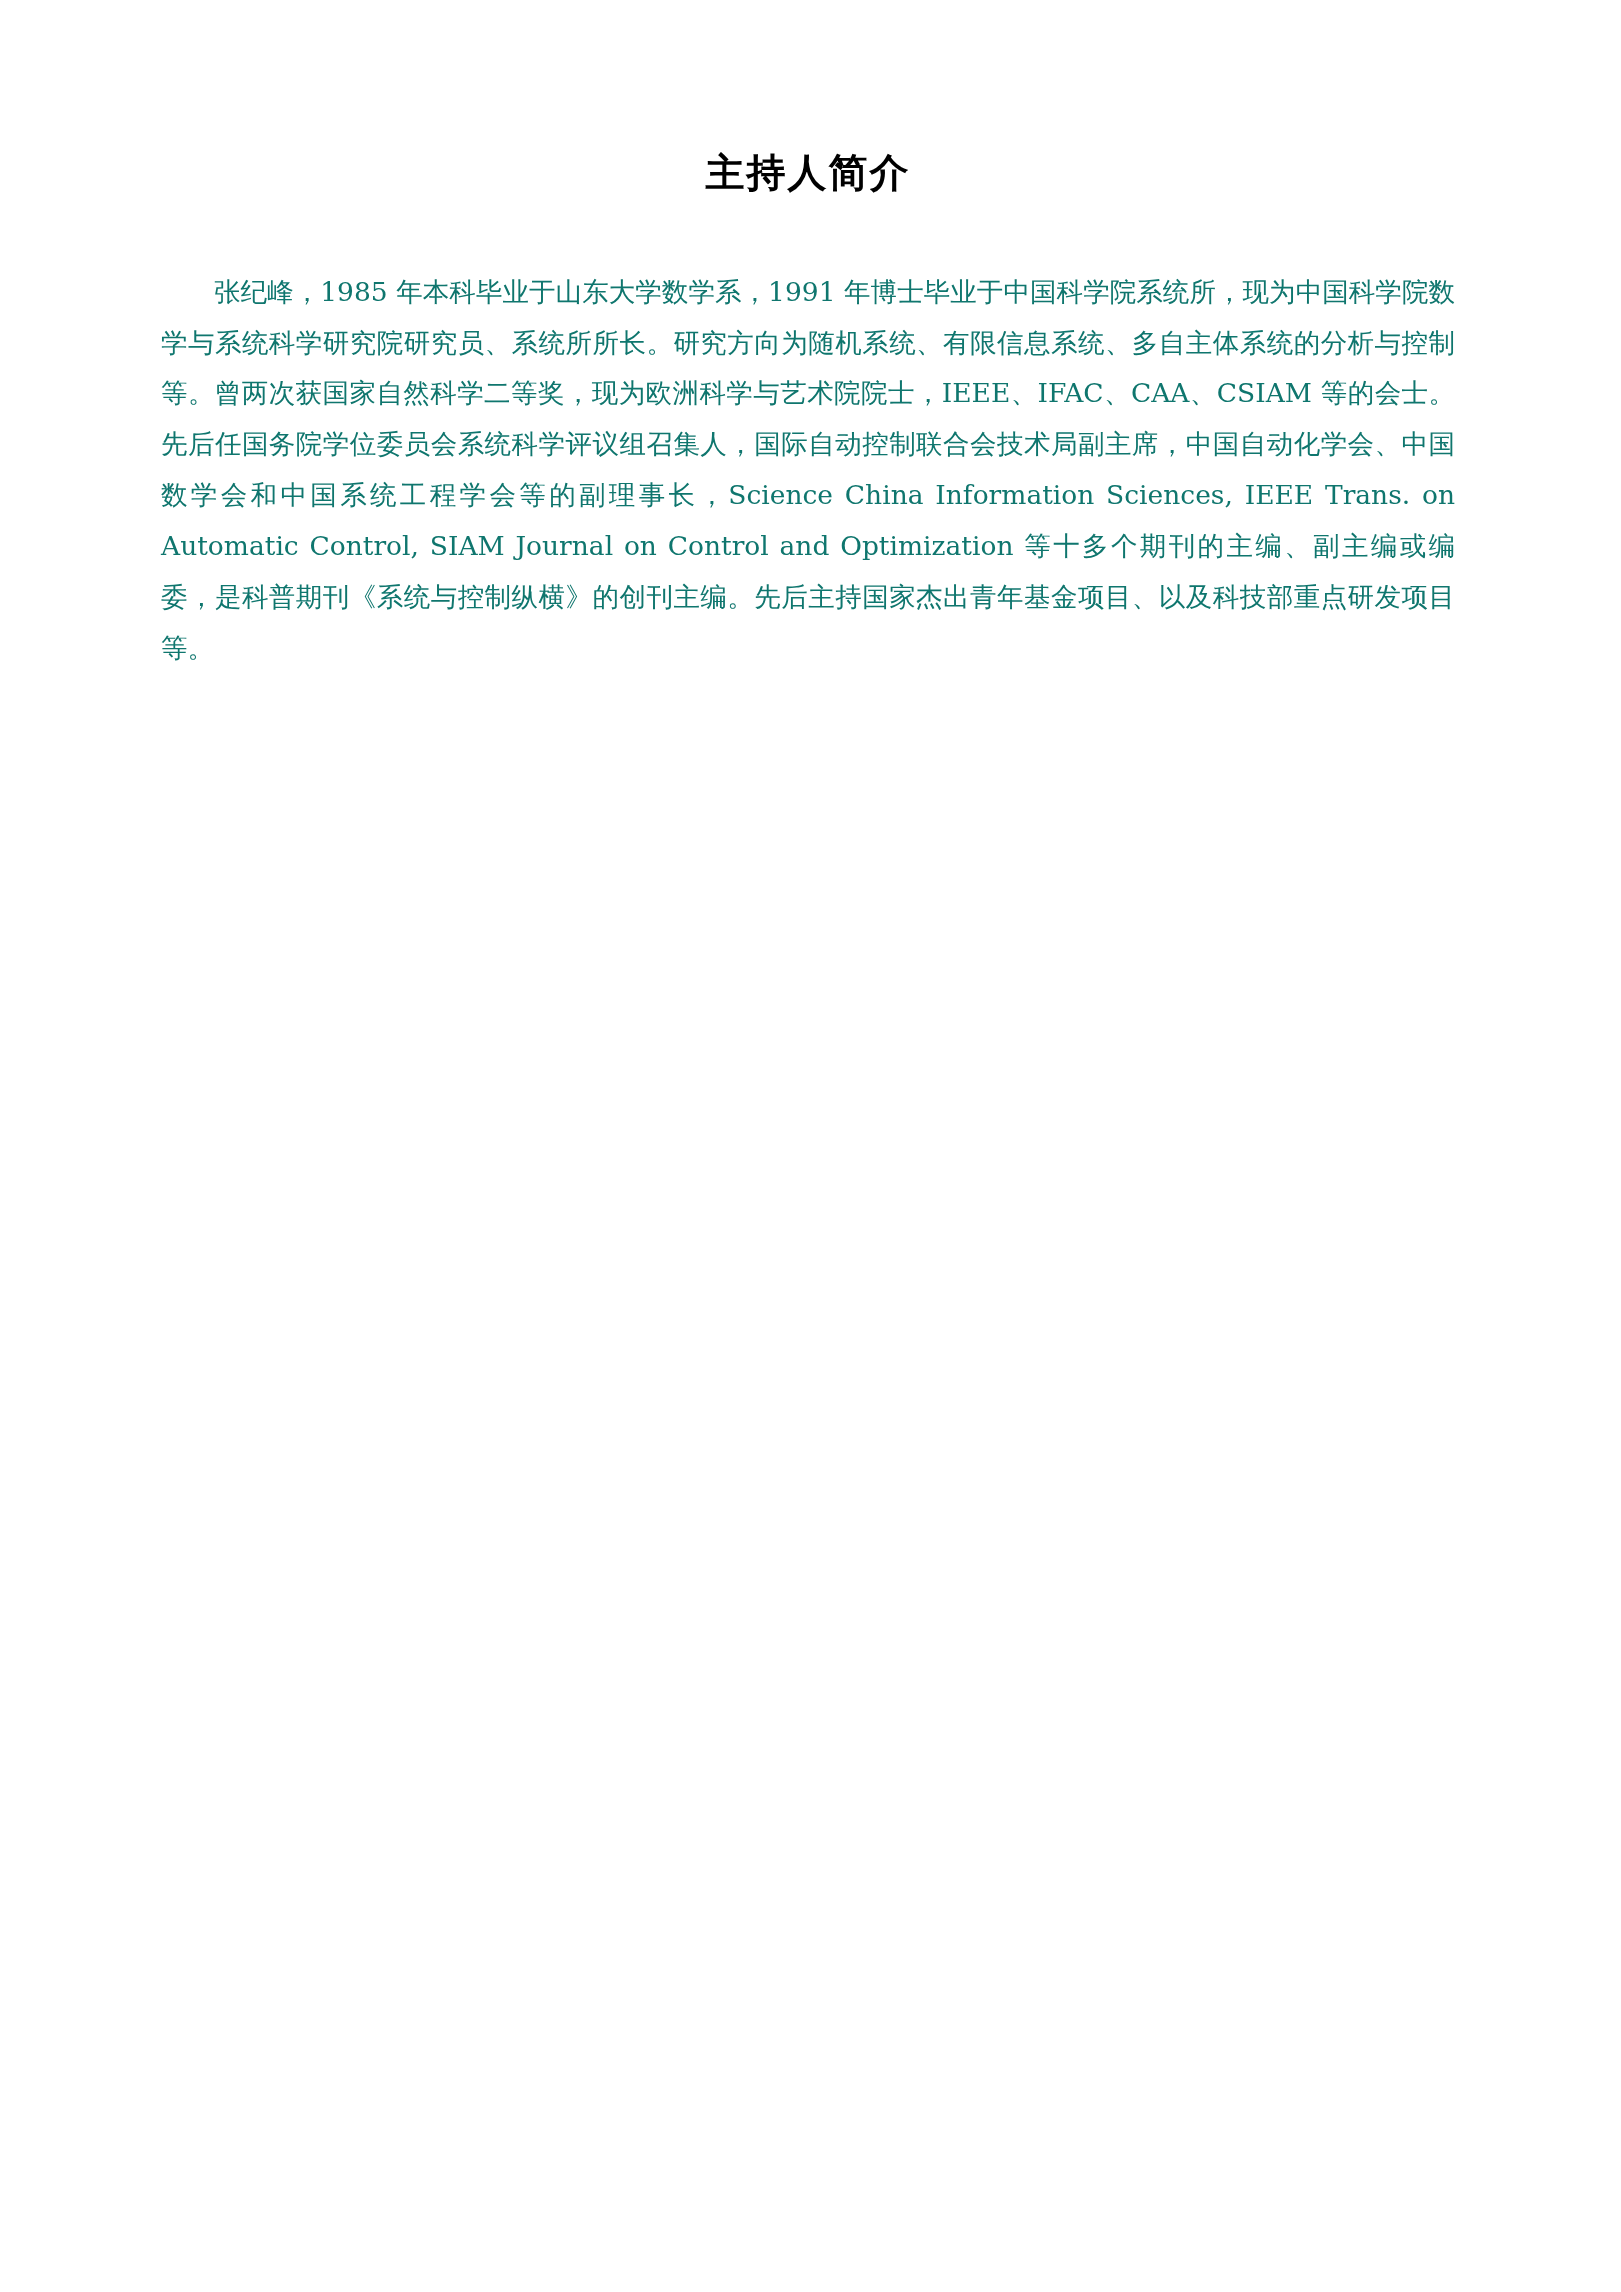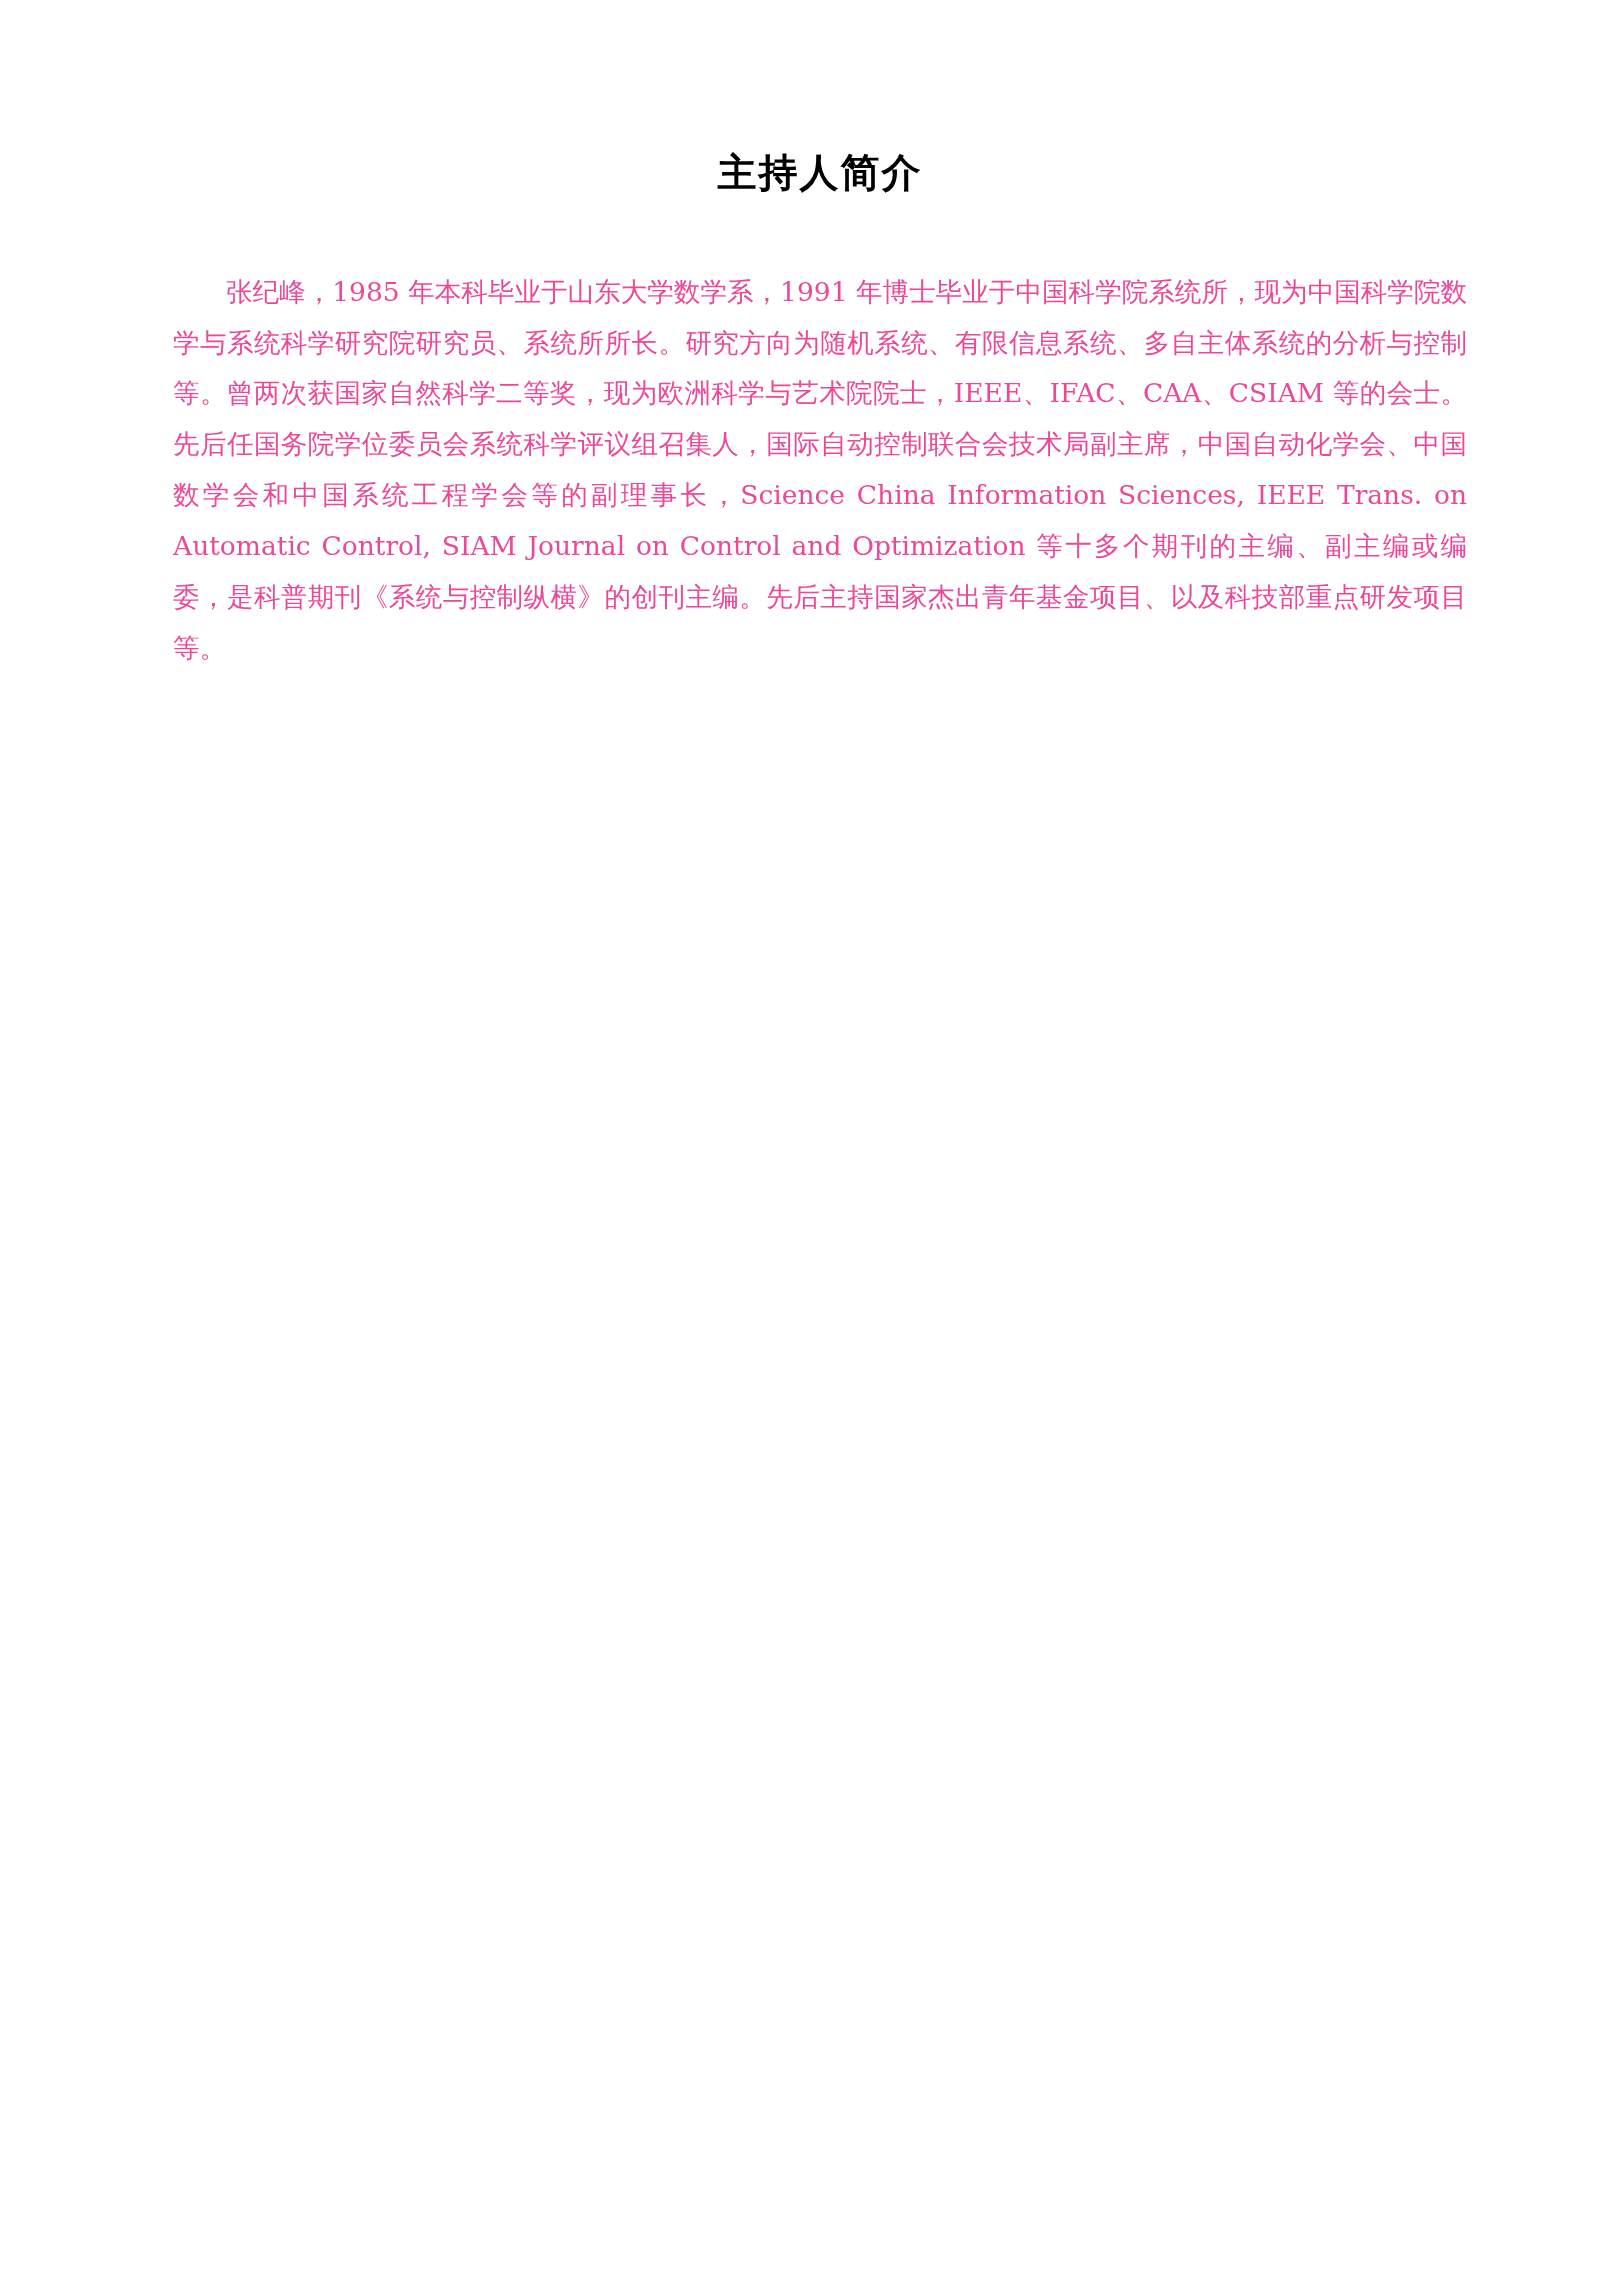--- a/index.html
+++ b/index.html
@@ -11,38 +11,38 @@
     position: relative;
     width: 1621px;
     height: 2293px;
     background: #ffffff;
     margin: 0 auto;
     box-sizing: border-box;
     overflow: hidden;
   }
   .content {
     position: absolute;
-    left: 173px;
+    left: 161px;
     top: 147px;
     width: 1294px;
   }
   .doc-title {
     font-family: "DejaVu Serif", "Liberation Serif", serif;
     font-size: 39px;
     font-weight: 700;
     text-align: center;
     color: #000000;
     letter-spacing: 2px;
     margin: 0 0 69px 0;
     line-height: 1.3;
   }
   .body-text {
     font-family: "DejaVu Serif", "Liberation Serif", serif;
     font-size: 26.5px;
-    color: #ec4899;
+    color: #0f766e;
     line-height: 1.92;
     text-align: justify;
     text-justify: inter-character;
     text-indent: 2em;
     margin: 0;
     word-break: break-word;
     hyphens: none;
   }
 </style>
 </head>

